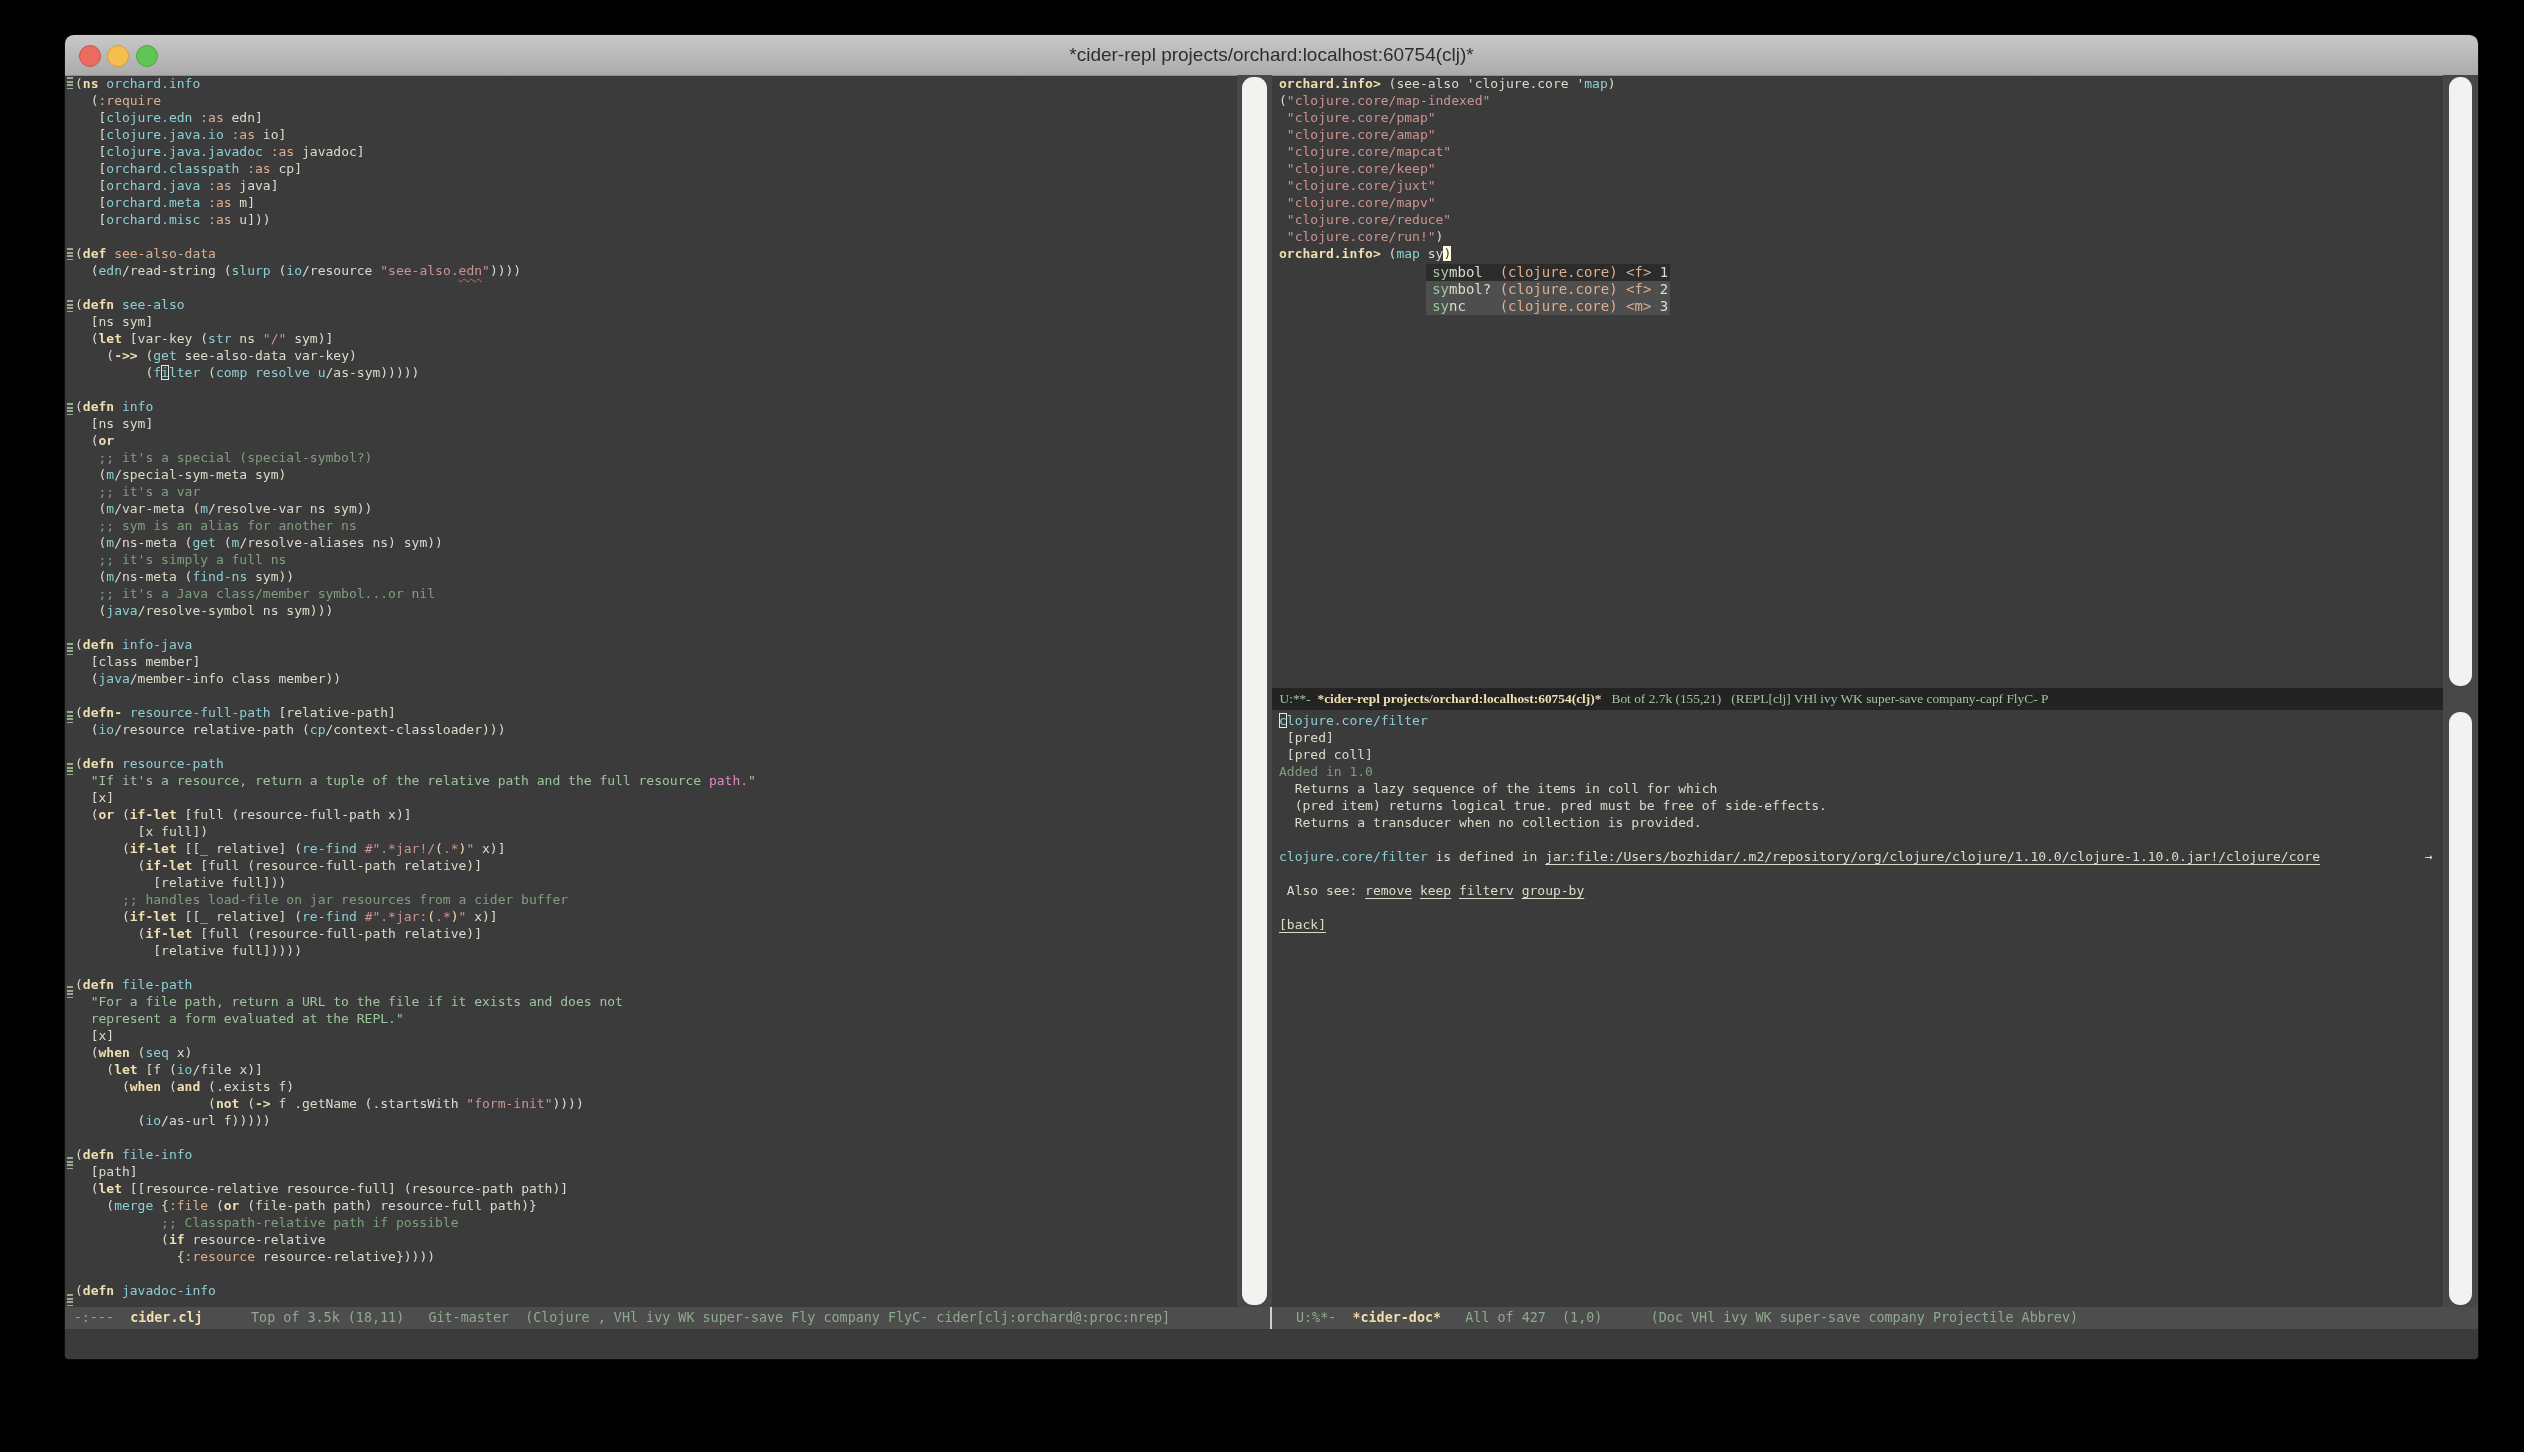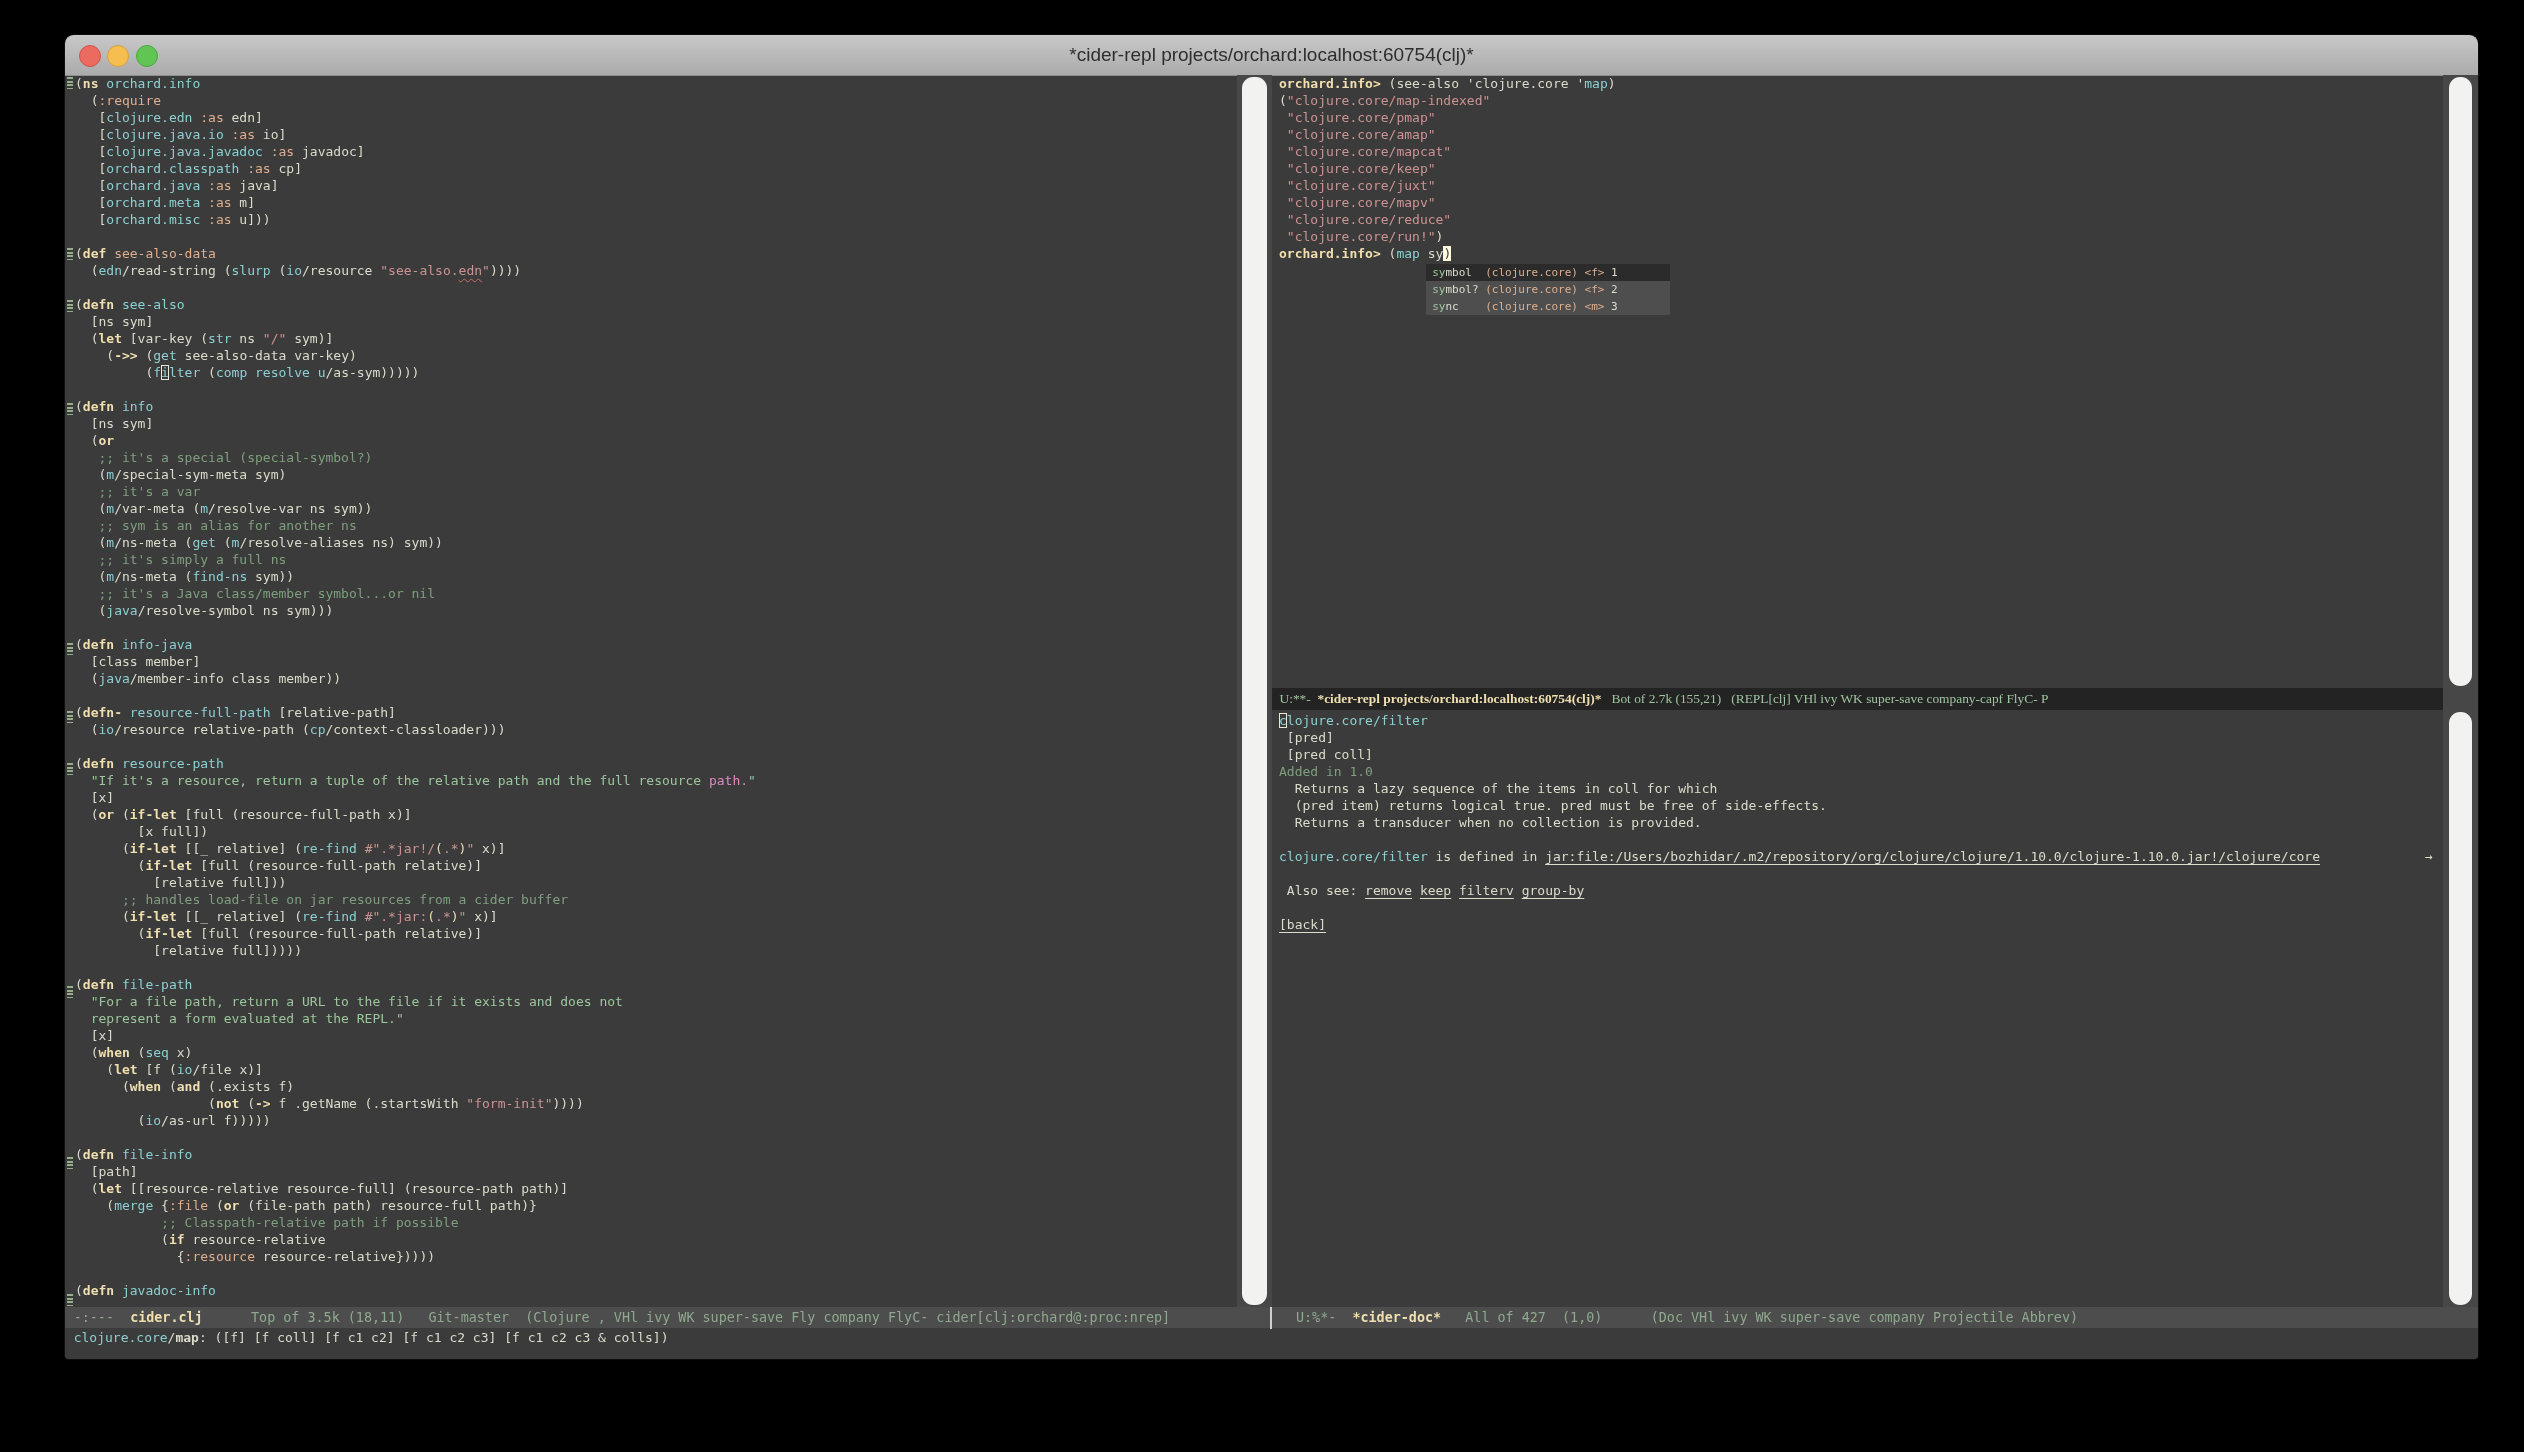--- a/index.html
+++ b/index.html
@@ -50,21 +50,21 @@
   .ml-divider{position:absolute;left:1205px;top:1272px;width:1.9px;height:22px;background:#cfcfcf;z-index:5;}
 
   .scroll-lane{position:absolute;background:#474747;}
   .scroll-thumb{position:absolute;background:#F2F2F0;border-radius:11.2px;}
 
   .fringe-mark{position:absolute;left:1.9px;width:6.2px;height:12.4px;
     background:repeating-linear-gradient(180deg,#96AE8C 0 1.9px,transparent 1.9px 3.7px);}
 
   .company{position:absolute;left:1361px;top:229px;width:244px;z-index:10;}
   .company-row{height:17px;line-height:17px;padding-left:6.2px;background:#4E4E4E;
-               font-size:11px;white-space:pre;color:#DCDCCC;}
+               font-size:14px;white-space:pre;color:#DCDCCC;}
   .company-row.selected{background:#2B2B2B;}
 
   .echo{position:absolute;left:0;top:1293px;width:100%;height:30px;background:#3B3B3B;}
   .echo-text{position:absolute;left:8.7px;top:1.2px;}
 </style>
 </head>
 <body>
 
 <div class="screen">
   <div class="window">
@@ -108,19 +108,16 @@
 
     <div class="scroll-lane" style="left:2378px;top:40px;width:35px;height:1232px;">
       <div class="scroll-thumb" style="left:5.6px;top:1.9px;width:23.6px;height:609px;"></div>
       <div class="scroll-thumb" style="left:5.6px;top:637px;width:23.6px;height:593px;"></div>
     </div>
 
     <div id="ml-editor" class="modeline inactive" style="left:0;top:1272px;width:1205px;padding-left:8.7px;"><span class="tk tk-ml">-:---  </span><span class="tk tk-mlb mlb">cider.clj</span><span class="tk tk-ml">      Top of 3.5k (18,11)   Git-master  (Clojure , VHl ivy WK super-save Fly company FlyC- cider[clj:orchard@:proc:nrep]</span></div>
     <div class="ml-divider"></div>
     <div id="ml-doc" class="modeline inactive" style="left:1207px;top:1272px;width:1206px;padding-left:24px;"><span class="tk tk-ml">U:%*-  </span><span class="tk tk-mlb mlb">*cider-doc*</span><span class="tk tk-ml">   All of 427  (1,0)      (Doc VHl ivy WK super-save company Projectile Abbrev)</span></div>
 
-    <div class="echo">
-      <div id="echo-text" class="mono echo-text"><span class="tk tk-f">clojure.core</span><span class="tk tk-t">/</span><span class="tk tk-b">map</span><span class="tk tk-t">: ([f] [f coll] [f c1 c2] [f c1 c2 c3] [f c1 c2 c3 &amp; colls])</span></div>
-    </div>
 
   </div>
 </div>
 
 
 </body></html>

